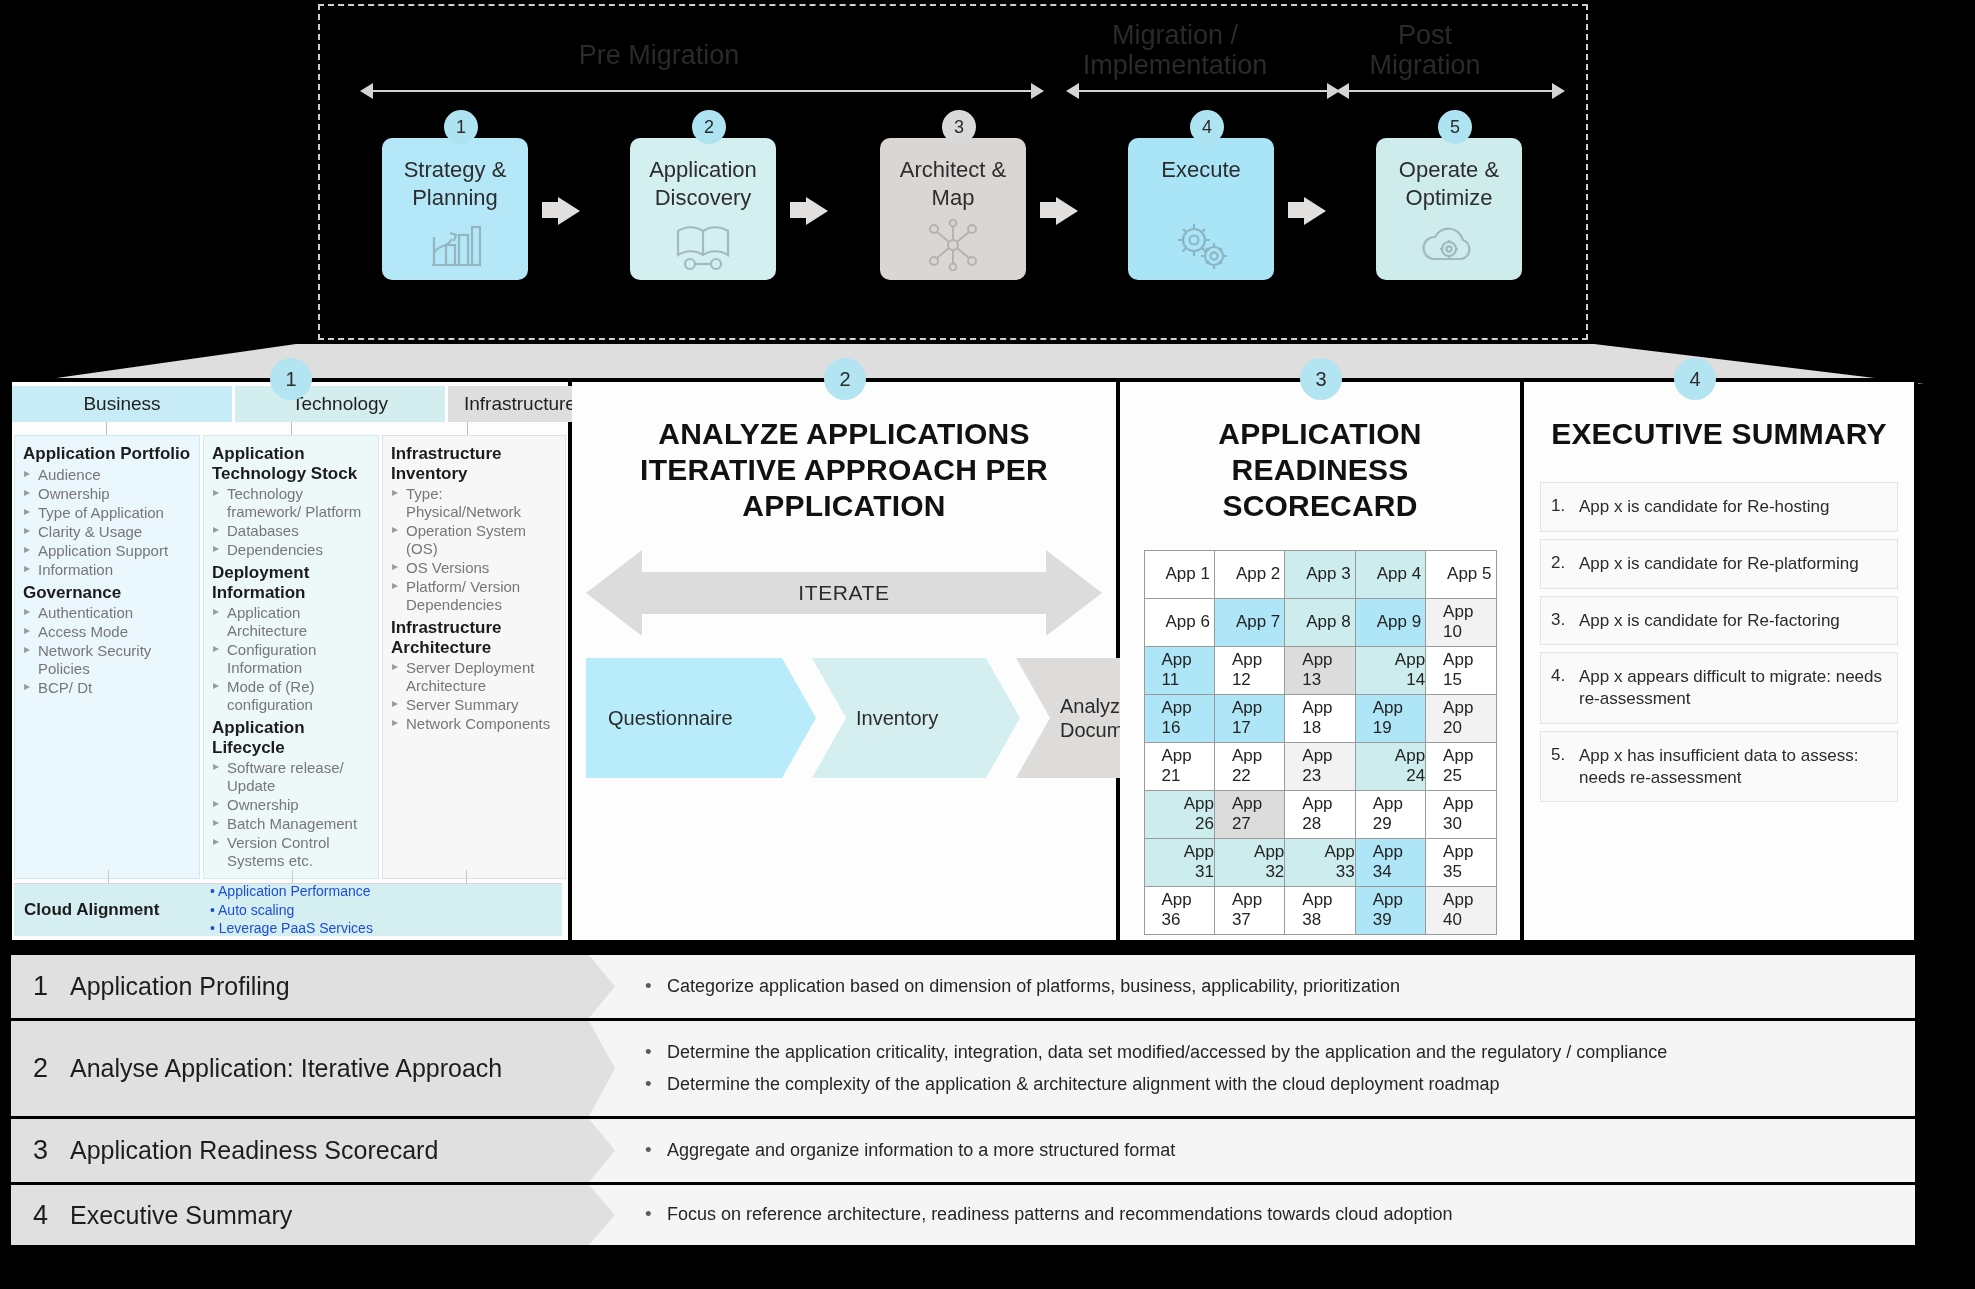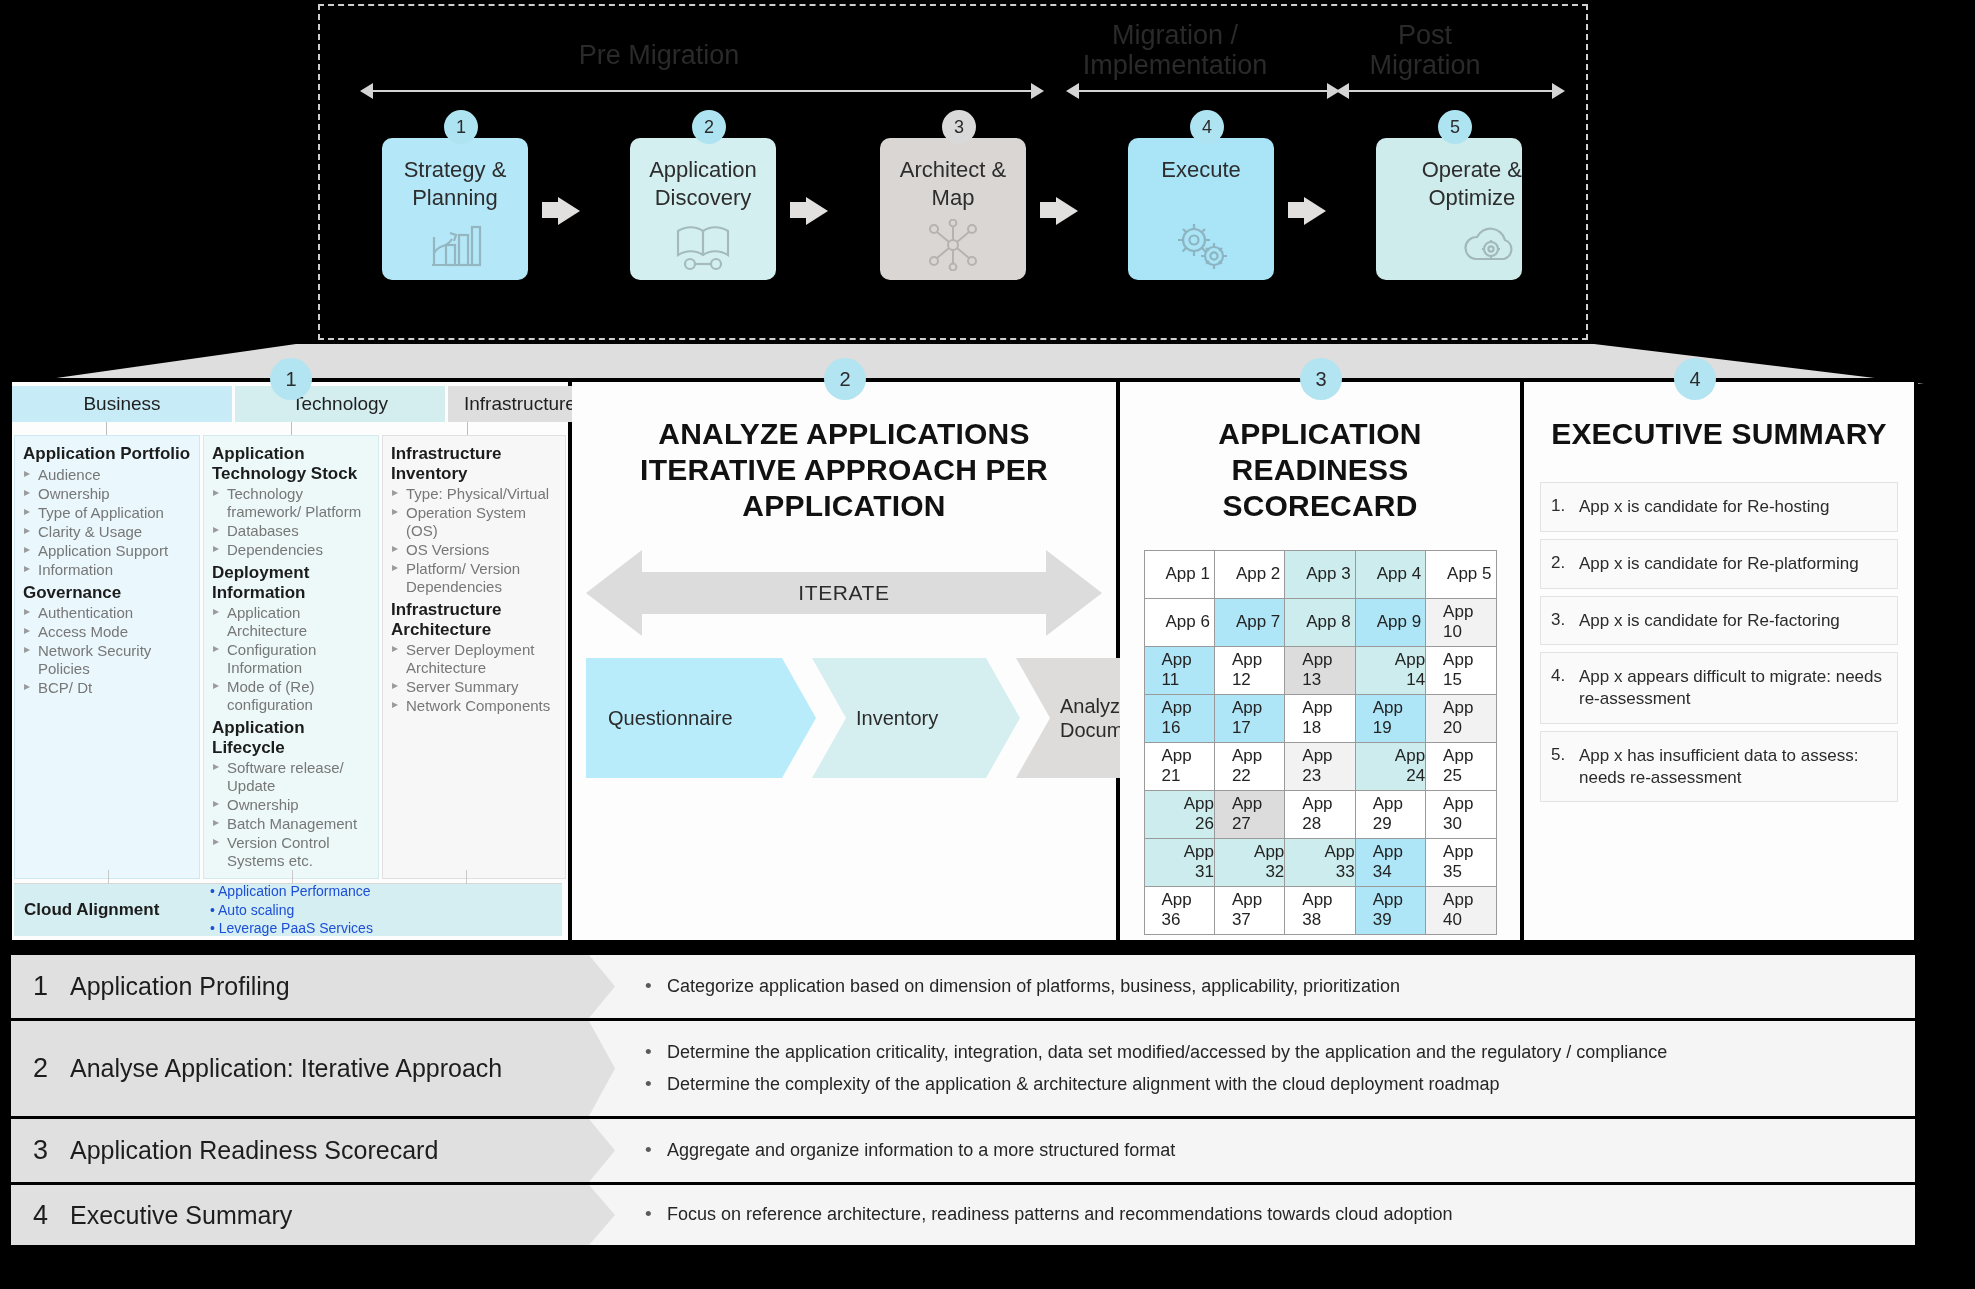--- a/index.html
+++ b/index.html
@@ -187,21 +187,21 @@
         <circle cx="24" cy="22" r="11"></circle>
           <circle cx="24" cy="22" r="4.5"></circle>
         <path d="M24 6v5M24 33v5M8 22h5M35 22h5M13 11l3.5 3.5M32 30l3.5 3.5M35 11l-3.5 3.5M16 30l-3.5 3.5"></path>
         <circle cx="44" cy="38" r="9"></circle>
           <circle cx="44" cy="38" r="3.6"></circle>
         <path d="M44 25v4M44 47v4M31 38h4M53 38h4M36 30l2.8 2.8M49 43l2.8 2.8M52 30l-2.8 2.8M39 43l-2.8 2.8"></path>
       </svg>
     </div>
   </div>
 
-  <div class="stepcard c-lblue2" style="left:1376px;top:138px;align-items:flex-end;">
+  <div class="stepcard c-lblue2" style="left:1376px;top:138px;">
     <div class="lbl">Operate &amp;<br>Optimize</div>
     <div class="ic">
       <svg width="62" height="50" viewBox="0 0 62 50" fill="none" stroke="#6d7b80" stroke-width="2.2">
         <path d="M16 40a11 11 0 0 1 1-22 15 15 0 0 1 28 3 10 10 0 0 1-1 19z"></path>
         <circle cx="31" cy="30" r="7"></circle>
           <circle cx="31" cy="30" r="2.6"></circle>
         <path d="M31 21v3M31 36v3M22 30h3M37 30h3"></path>
       </svg>
     </div>
   </div>
@@ -271,21 +271,21 @@
             <li>Software release/ Update</li>
             <li>Ownership</li>
             <li>Batch Management</li>
             <li>Version Control Systems etc.</li>
           </ul>
         </div>
 
         <div class="col col-i">
           <h4>Infrastructure Inventory</h4>
           <ul>
-            <li>Type: Physical/Virtual</li>
+            <li>Type: Physical/Network</li>
             <li>Operation System (OS)</li>
             <li>OS Versions</li>
             <li>Platform/ Version Dependencies</li>
           </ul>
           <h4>Infrastructure Architecture</h4>
           <ul>
             <li>Server Deployment Architecture</li>
             <li>Server Summary</li>
             <li>Network Components</li>
           </ul>

